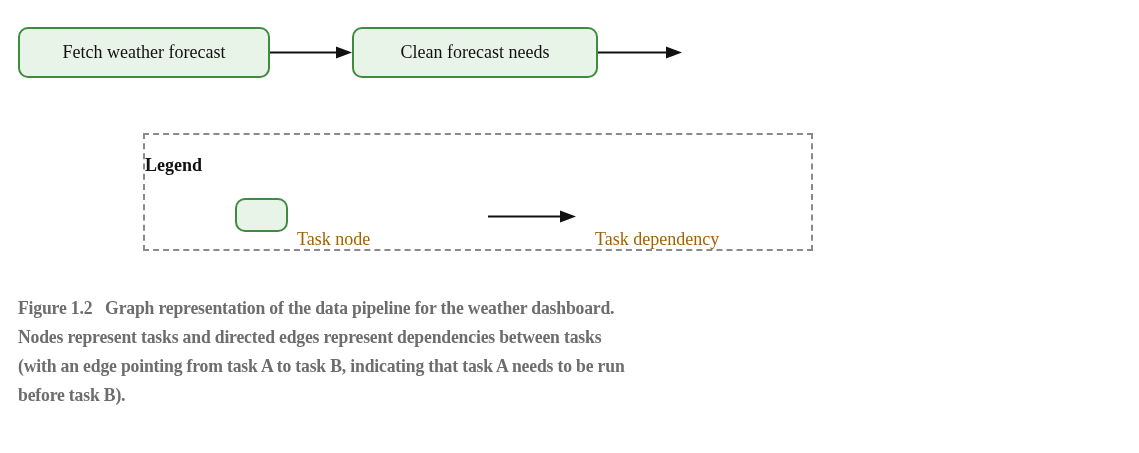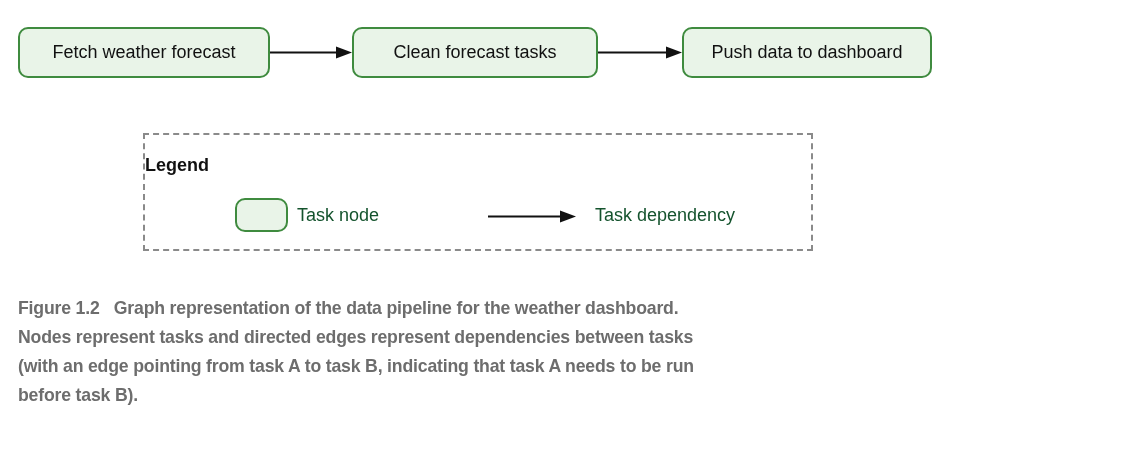--- a/index.html
+++ b/index.html
@@ -5,21 +5,21 @@
   html, body {
     margin: 0;
     padding: 0;
     background: #ffffff;
   }
   .figure {
     position: relative;
     width: 1139px;
     height: 435px;
     background: #ffffff;
-    font-family: Liberation Sans, sans-serif;
+    font-family: Liberation Serif, serif;
     overflow: hidden;
   }
 
   
   .task-node {
     position: absolute;
     top: 27px;
     height: 51px;
     box-sizing: border-box;
     background: #e9f4e8;
@@ -70,22 +70,23 @@
     width: 53px;
     height: 34px;
     box-sizing: border-box;
     background: #e9f4e8;
     border: 2px solid #3f8b3f;
     border-radius: 10px;
   }
   .legend-label {
     position: absolute;
     font-size: 18px;
-    color: #14532d;
+    color: #a16207;
     white-space: nowrap;
+    margin-top: 24px;
   }
   .legend-label-node { left: 152px; top: 70px; }
   .legend-label-dep  { left: 450px; top: 70px; text-align: center; }
   .legend-arrow {
     position: absolute;
     left: 343px;
     top: 74px;
   }
 
   
@@ -112,30 +113,29 @@
 
   <div class="task-node node-1">Fetch weather forecast</div>
 
   <span class="edge-arrow edge-1">
     <svg width="82" height="15" viewBox="0 0 82 15">
       <line x1="0" y1="7.5" x2="67" y2="7.5" stroke="#111111" stroke-width="2"></line>
       <polygon points="66,1.5 82,7.5 66,13.5" fill="#111111"></polygon>
     </svg>
   </span>
 
-  <div class="task-node node-2">Clean forecast tasks</div>
+  <div class="task-node node-2">Clean forecast needs</div>
 
   <span class="edge-arrow edge-2">
     <svg width="84" height="15" viewBox="0 0 84 15">
       <line x1="0" y1="7.5" x2="69" y2="7.5" stroke="#111111" stroke-width="2"></line>
       <polygon points="68,1.5 84,7.5 68,13.5" fill="#111111"></polygon>
     </svg>
   </span>
 
-  <div class="task-node node-3">Push data to dashboard</div>
 
   <div class="legend-box">
     <div class="legend-title">Legend</div>
 
     <div class="legend-swatch"></div>
     <div class="legend-label legend-label-node">Task node</div>
 
     <span class="legend-arrow">
       <svg width="88" height="15" viewBox="0 0 88 15">
         <line x1="0" y1="7.5" x2="73" y2="7.5" stroke="#111111" stroke-width="2"></line>

